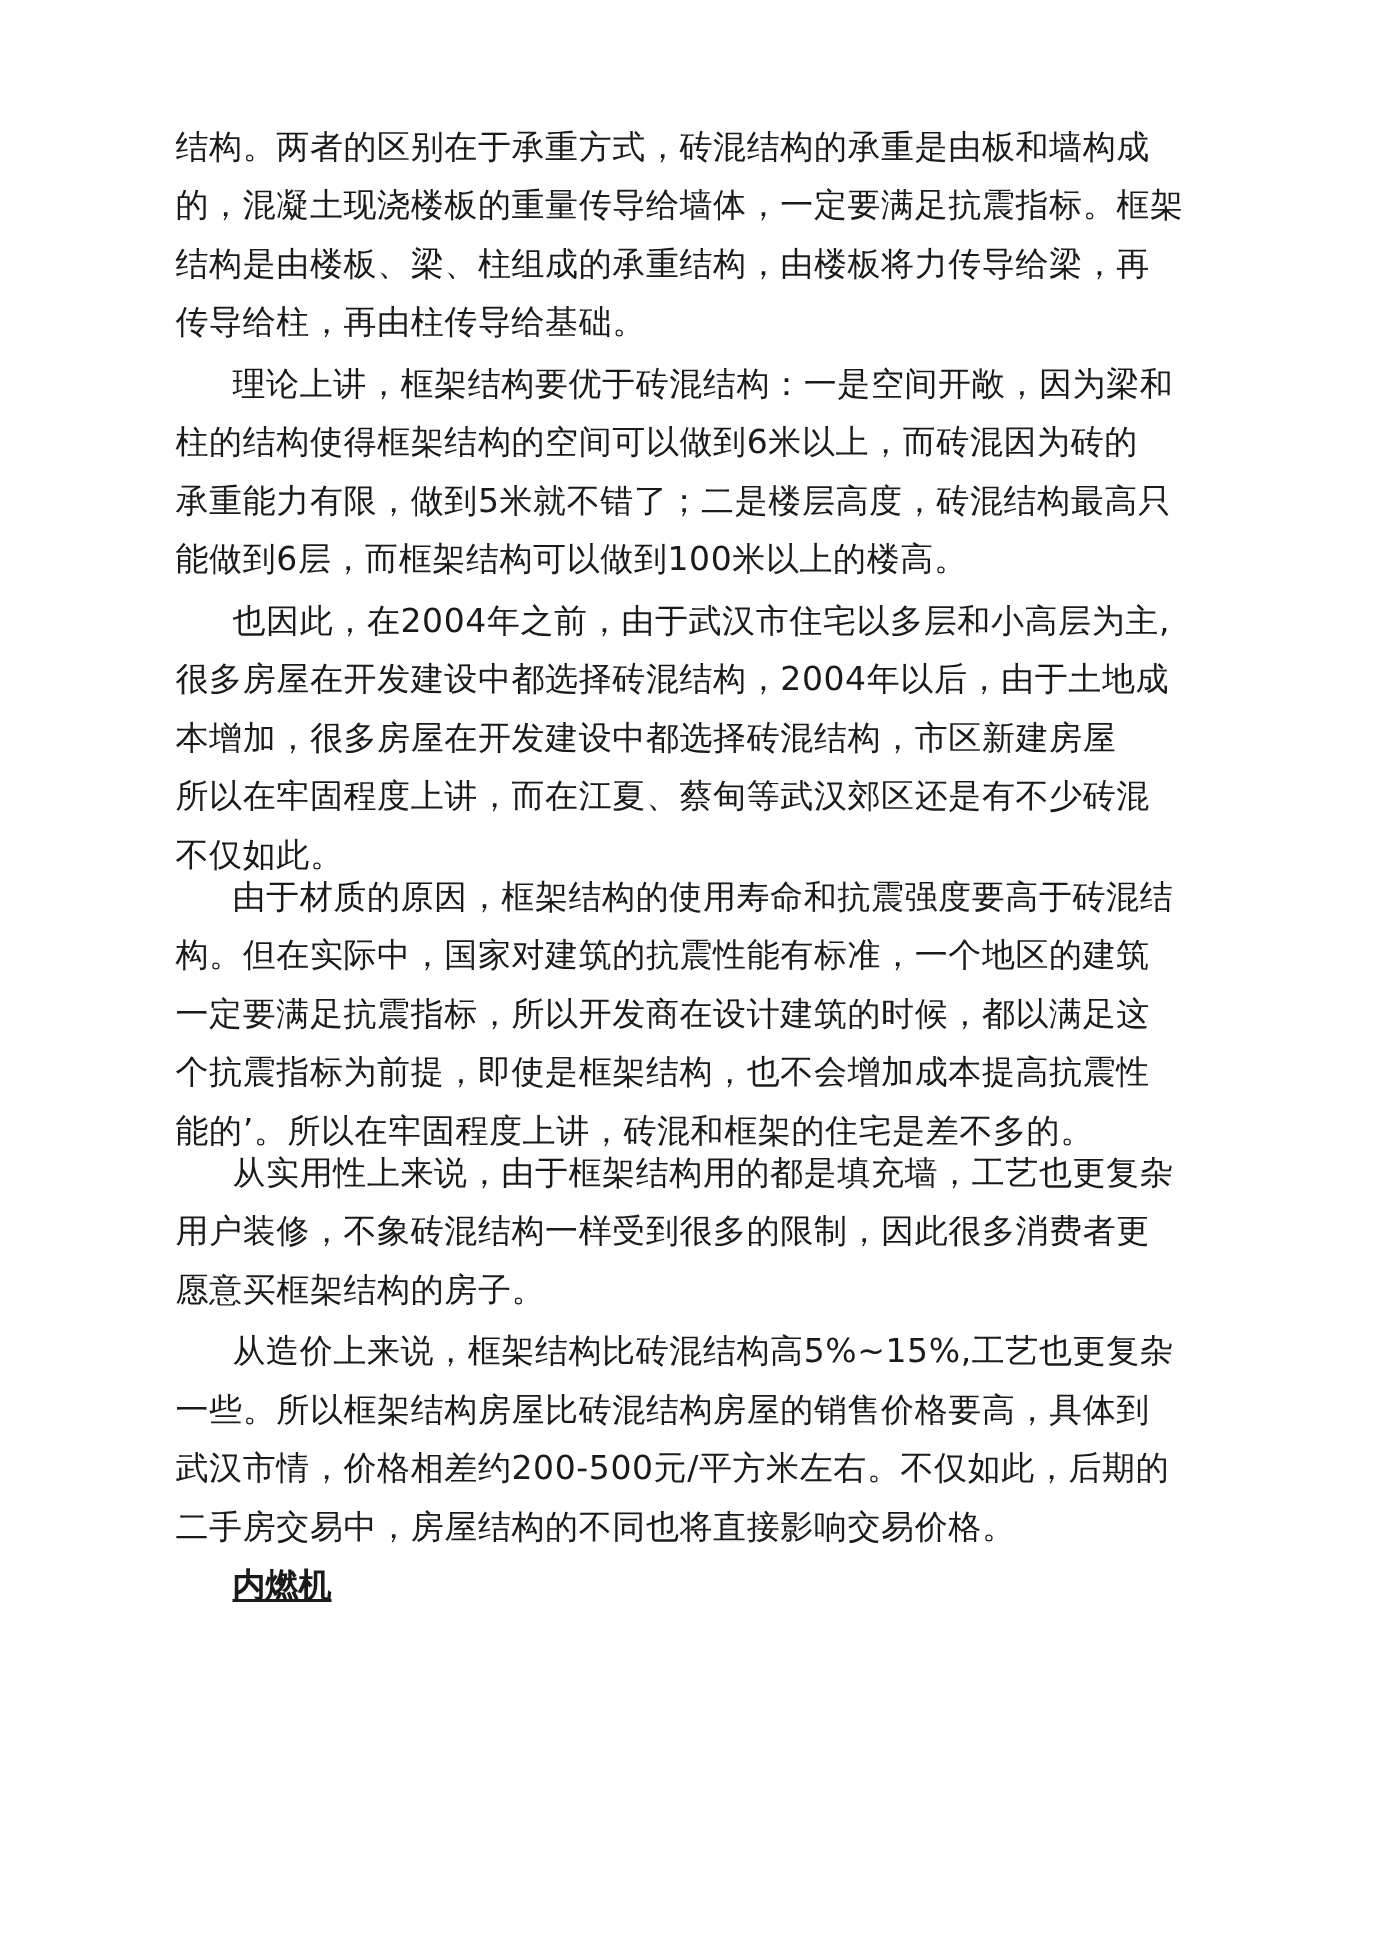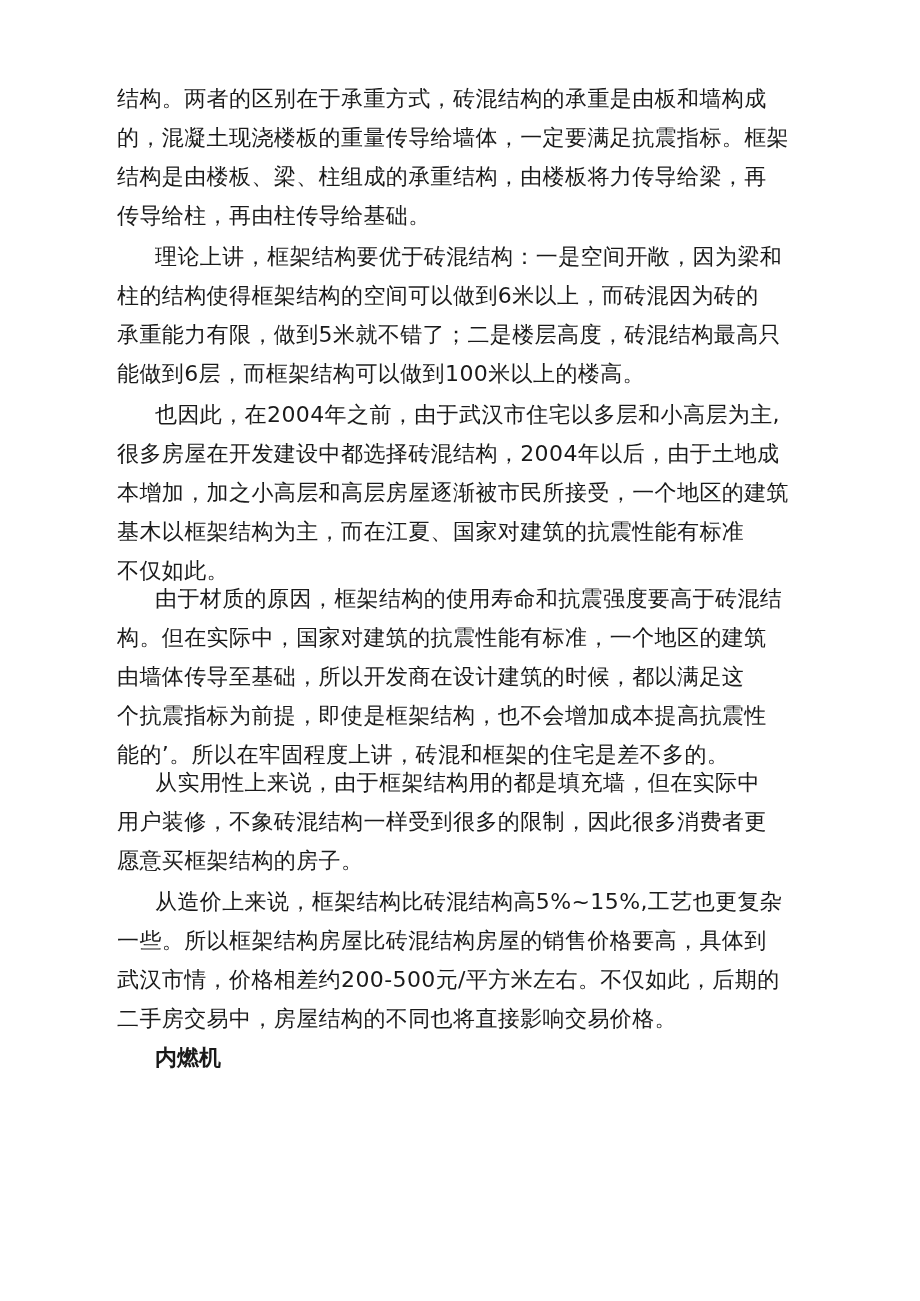--- a/index.html
+++ b/index.html
@@ -29,20 +29,21 @@
       letter-spacing: 0.4px;
     }
     .line.indent { left: 155px; }
     .heading {
       position: absolute;
       left: 155px;
       font-size: 22px;
       line-height: 28px;
       font-weight: bold;
       white-space: nowrap;
+      text-decoration: underline;
     }
   </style>
 </head>
 <body>
 
 <div class="page">
 
   <div>
     <div class="line" style="top:81px">结构。两者的区别在于承重方式，砖混结构的承重是由板和墙构成</div>
     <div class="line" style="top:120px">的，混凝土现浇楼板的重量传导给墙体，一定要满足抗震指标。框架</div>
@@ -53,35 +54,35 @@
   <div>
     <div class="line indent" style="top:239px">理论上讲，框架结构要优于砖混结构：一是空间开敞，因为梁和</div>
     <div class="line" style="top:278px">柱的结构使得框架结构的空间可以做到6米以上，而砖混因为砖的</div>
     <div class="line" style="top:317px">承重能力有限，做到5米就不错了；二是楼层高度，砖混结构最高只</div>
     <div class="line" style="top:356px">能做到6层，而框架结构可以做到100米以上的楼高。</div>
   </div>
 
   <div>
     <div class="line indent" style="top:397px">也因此，在2004年之前，由于武汉市住宅以多层和小高层为主,</div>
     <div class="line" style="top:436px">很多房屋在开发建设中都选择砖混结构，2004年以后，由于土地成</div>
-    <div class="line" style="top:475px">本增加，加之小高层和高层房屋逐渐被市民所接受，一个地区的建筑</div>
-    <div class="line" style="top:514px">基木以框架结构为主，而在江夏、国家对建筑的抗震性能有标准</div>
+    <div class="line" style="top:475px">本增加，很多房屋在开发建设中都选择砖混结构，市区新建房屋</div>
+    <div class="line" style="top:514px">所以在牢固程度上讲，而在江夏、蔡甸等武汉郊区还是有不少砖混</div>
     <div class="line" style="top:553px">不仅如此。</div>
   </div>
 
   <div>
     <div class="line indent" style="top:581px">由于材质的原因，框架结构的使用寿命和抗震强度要高于砖混结</div>
     <div class="line" style="top:620px">构。但在实际中，国家对建筑的抗震性能有标准，一个地区的建筑</div>
-    <div class="line" style="top:659px">由墙体传导至基础，所以开发商在设计建筑的时候，都以满足这</div>
+    <div class="line" style="top:659px">一定要满足抗震指标，所以开发商在设计建筑的时候，都以满足这</div>
     <div class="line" style="top:698px">个抗震指标为前提，即使是框架结构，也不会增加成本提高抗震性</div>
     <div class="line" style="top:737px">能的’。所以在牢固程度上讲，砖混和框架的住宅是差不多的。</div>
   </div>
 
   <div>
-    <div class="line indent" style="top:765px">从实用性上来说，由于框架结构用的都是填充墙，但在实际中</div>
+    <div class="line indent" style="top:765px">从实用性上来说，由于框架结构用的都是填充墙，工艺也更复杂</div>
     <div class="line" style="top:804px">用户装修，不象砖混结构一样受到很多的限制，因此很多消费者更</div>
     <div class="line" style="top:843px">愿意买框架结构的房子。</div>
   </div>
 
   <div>
     <div class="line indent" style="top:884px">从造价上来说，框架结构比砖混结构高5%~15%,工艺也更复杂</div>
     <div class="line" style="top:923px">一些。所以框架结构房屋比砖混结构房屋的销售价格要高，具体到</div>
     <div class="line" style="top:962px">武汉市情，价格相差约200-500元/平方米左右。不仅如此，后期的</div>
     <div class="line" style="top:1001px">二手房交易中，房屋结构的不同也将直接影响交易价格。</div>
   </div>

